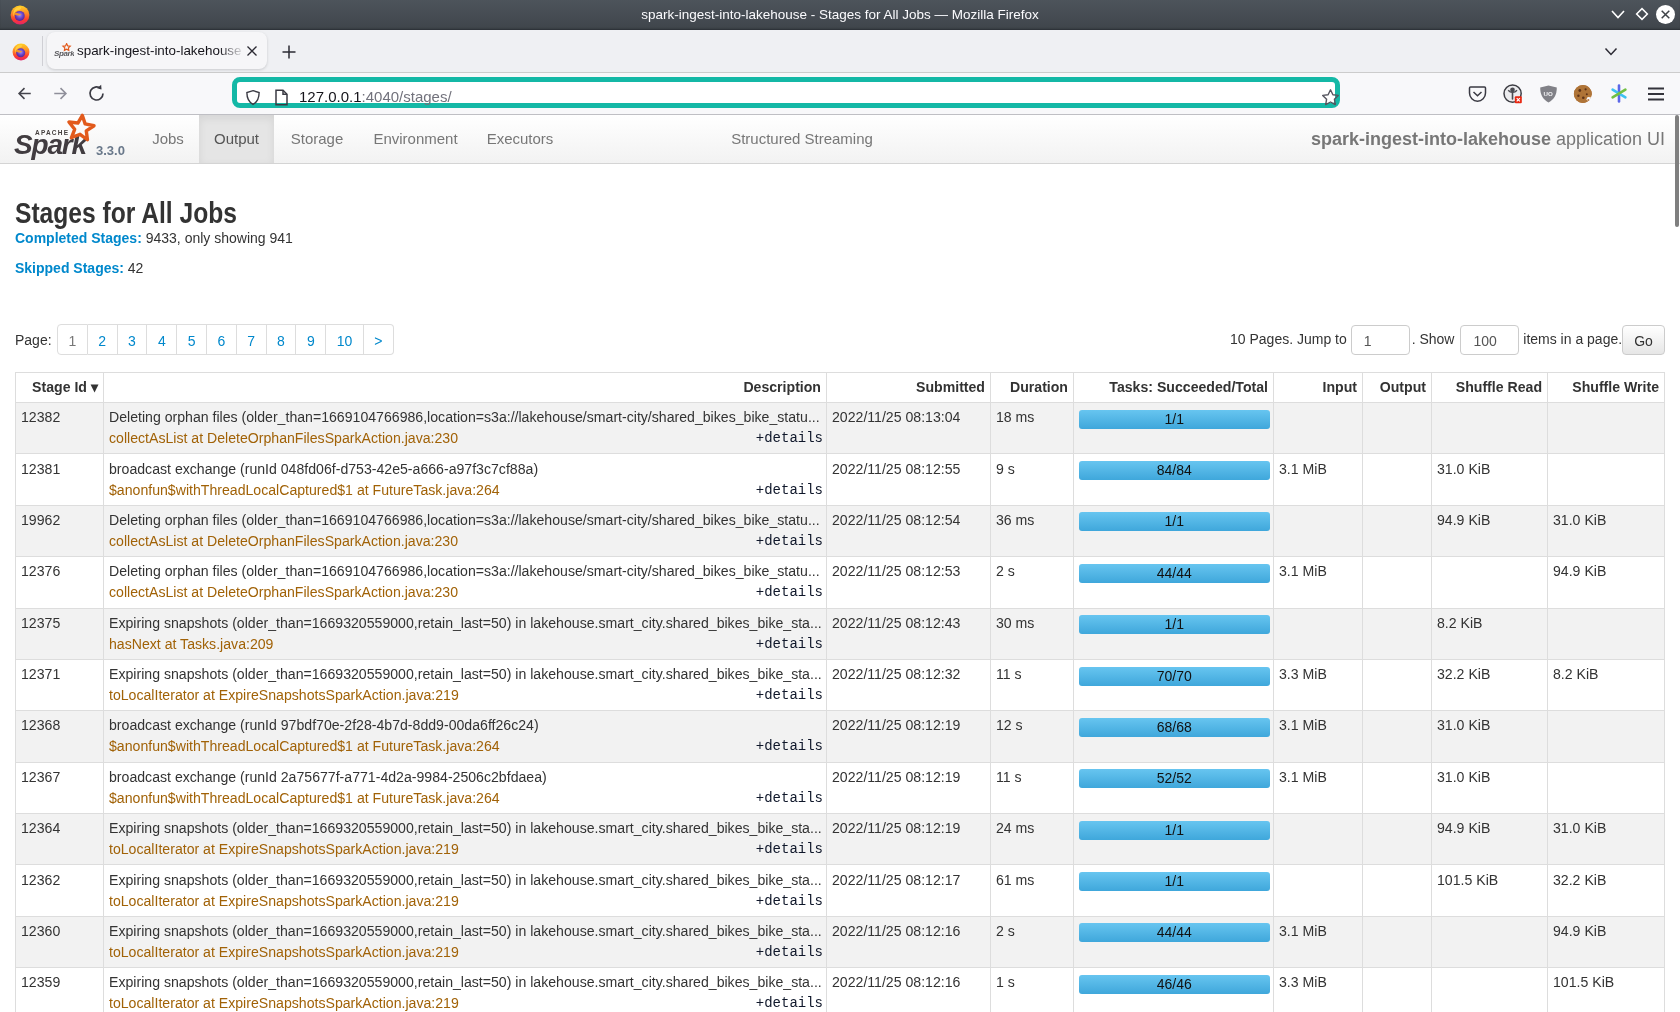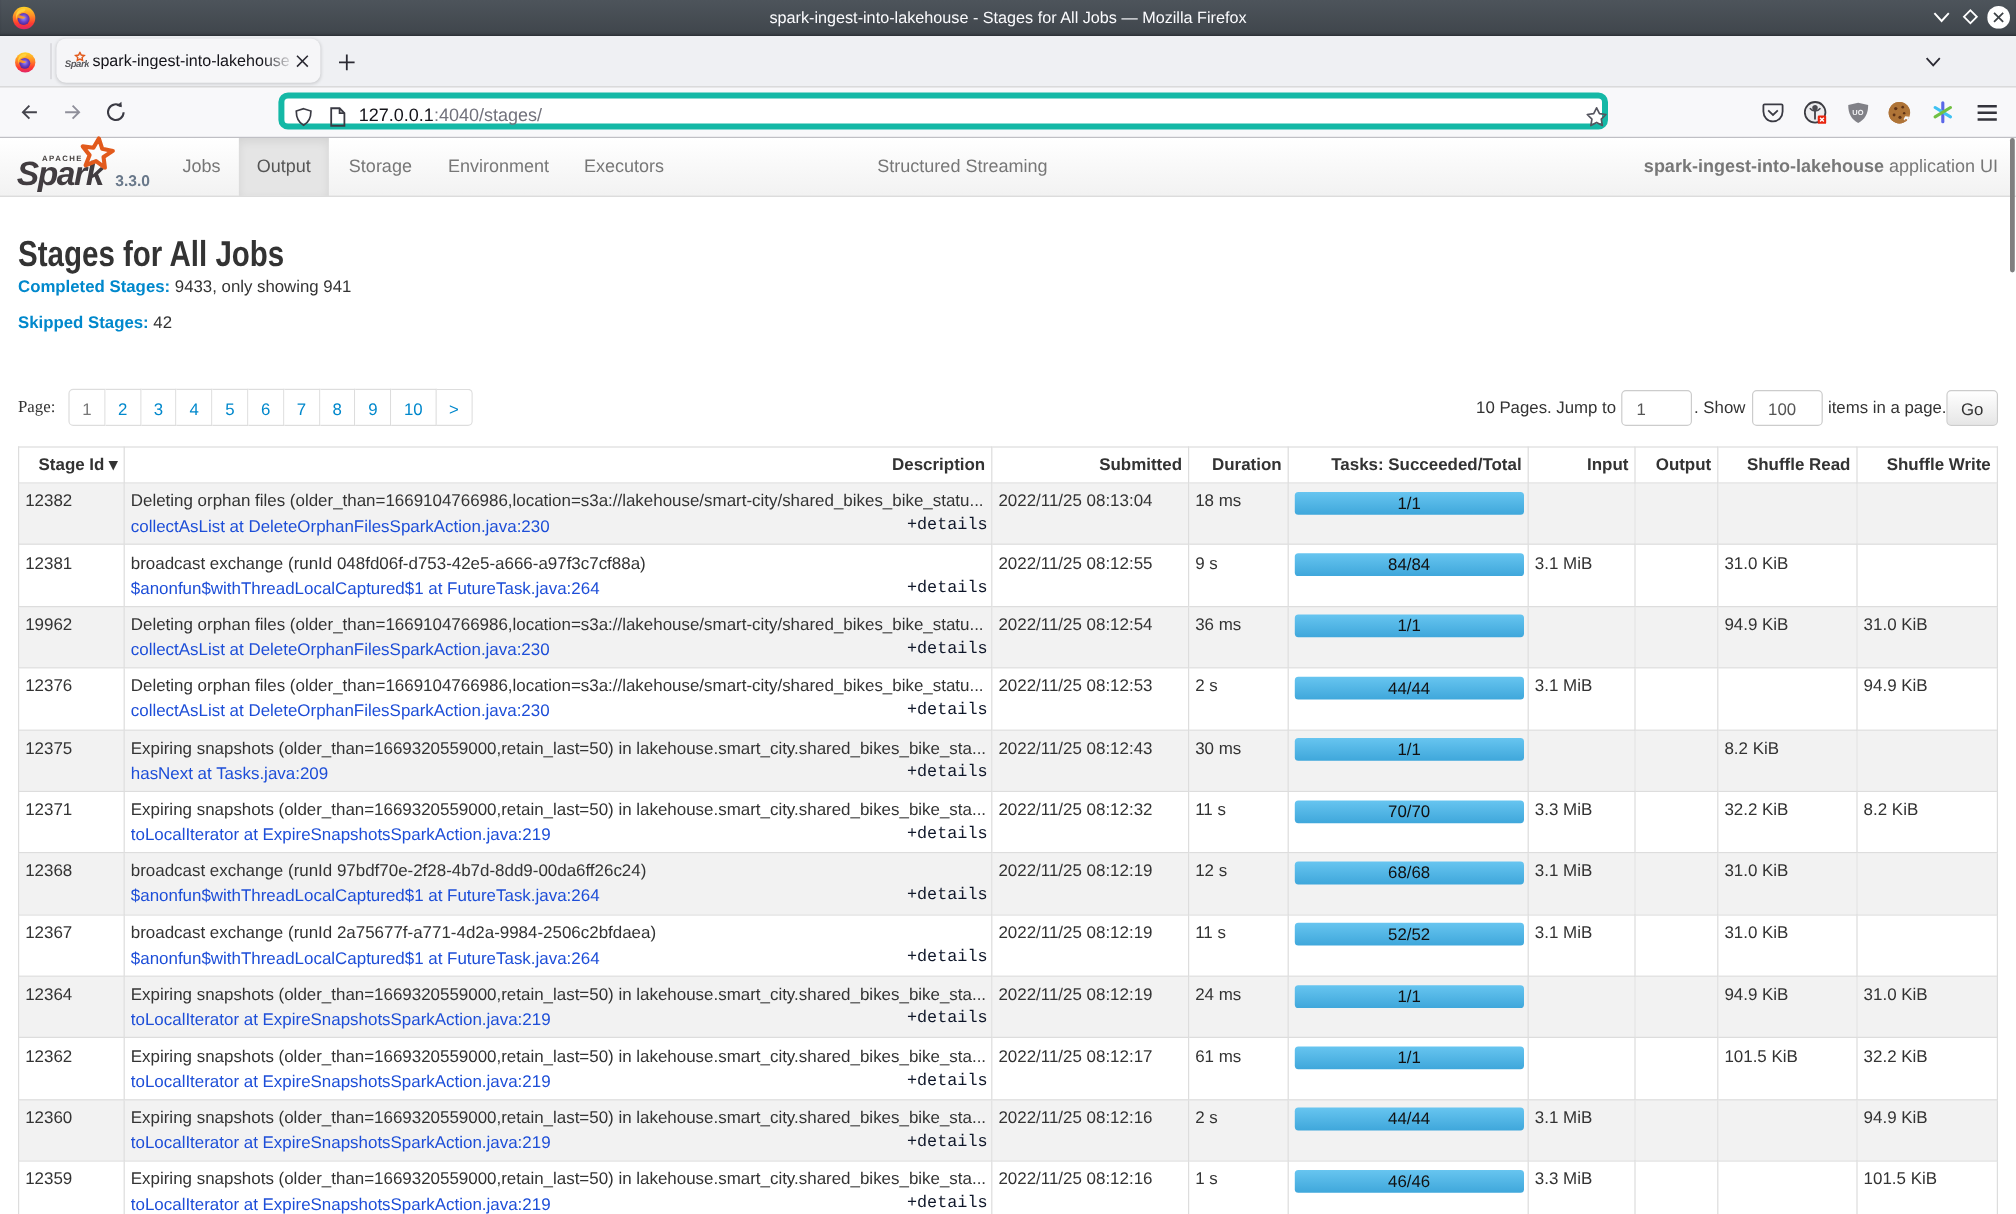--- a/index.html
+++ b/index.html
@@ -27,32 +27,32 @@
 #urlbar .utext { position:absolute; left:62px; top:0; line-height:30px; font-size:15px; color:#15141a; }
 #urlbar .utext .dim { color:#72727c; }
 
 
 #page { position:absolute; left:0; top:112px; width:1680px; height:900px; }
 #sparklogo { position:absolute; left:15px; top:0; width:125px; height:51px; }
 #navbar { position:absolute; left:0; top:3px; width:1680px; height:49px;
   background:linear-gradient(#ffffff,#f2f2f2); border-bottom:1px solid #d4d4d4; }
 .navitem { position:absolute; top:0; height:48px; font-size:15px; color:#777; line-height:48px; text-align:center; }
 .navitem.active { background:#e5e5e5; color:#555; box-shadow:inset 0 3px 8px rgba(0,0,0,.08); }
-#apptitle { position:absolute; right:15px; top:0; height:48px; line-height:48px; font-size:15px; color:#777; }
+#apptitle { position:absolute; right:15px; top:0; height:48px; line-height:48px; font-size:18px; color:#777; }
 #apptitle b { font-weight:bold; }
 
 h3#pgtitle { position:absolute; left:15px; top:83.5px; font-size:30px; line-height:34px; font-weight:bold; color:#333; transform:scaleX(.82); transform-origin:0 0; white-space:nowrap; }
 .statline { position:absolute; left:15px; font-size:14px; color:#333; }
 .statline b { color:#0088cc; }
 #collhdr { position:absolute; left:15px; top:179px; font-size:19px; font-weight:bold; color:#0088cc; white-space:nowrap; }
 #collhdr .ctxt { display:inline-block; transform:scaleX(.92); transform-origin:0 50%; }
 #collhdr .arr { display:inline-block; width:0; height:0; border-left:5px solid transparent; border-right:5px solid transparent; border-top:6px solid #0088cc; margin-right:8px; vertical-align:1px; }
 
 #pagerow { position:absolute; left:15px; top:212px; width:1650px; height:31px; font-size:14px; color:#333; }
-#pglabel { position:absolute; left:0; top:8px;font-family:Liberation Serif, serif; }
+#pglabel { position:absolute; left:0; top:8px; }
 ul.pagination { position:absolute; left:42px; top:0; list-style:none; display:flex; }
 ul.pagination li { border:1px solid #ddd; border-left:none; background:#fff; }
 ul.pagination li:first-child { border-left:1px solid #ddd; border-radius:4px 0 0 4px; }
 ul.pagination li:last-child { border-radius:0 4px 4px 0; }
 ul.pagination li a { display:block; padding:7px 10.5px 3px; font-size:14px; color:#0088cc; text-decoration:none; line-height:19px; }
 ul.pagination li.cur a { color:#777; }
 #jump { position:absolute; right:0; top:0; height:31px; }
 #jump span { line-height:31px; }
 .jinput { display:inline-block; width:59px; height:30px; border:1px solid #ccc; border-radius:4px;
   font-size:14px; color:#555; padding:0 12px; line-height:28px; background:#fff; vertical-align:middle; }
@@ -60,21 +60,21 @@
   border:1px solid #ccc; border-radius:4px; text-align:center; line-height:28px; font-size:14px; color:#333; vertical-align:middle; }
 
 
 #stagetable { position:absolute; left:15px; top:260px; width:1650px; border-collapse:collapse;
   table-layout:fixed; font-size:14.12px; color:#333; }
 #stagetable th, #stagetable td { border:1px solid #ddd; padding:4.2px 5px; vertical-align:top;
   line-height:21px; overflow:hidden; }
 #stagetable th { font-weight:bold; text-align:right; padding:4px 5px; }
 #stagetable tr.odd td { background:#f2f2f2; }
 .dsc { white-space:nowrap; overflow:hidden; }
-.lnk { color:#1d4ed8; white-space:nowrap;margin-top:31px; }
+.lnk { color:#a16207; white-space:nowrap;margin-top:31px; }
 .det { float:right; color:#0f172a; font-size:14px; margin-right:-2px;font-family:Liberation Mono, monospace; }
 .pbar { margin-top:2.5px; margin-right:-1.5px; height:19px; border-radius:3px; text-align:center; font-size:14px; color:#111;
   line-height:19px; background:linear-gradient(#67c5f0,#3fa7db); }
 
 
 #scrollthumb { position:absolute; left:1675px; top:115px; width:4px; height:112px; background:#7f7f7f; border-radius:2px; }
 </style>
 </head>
 <body>
 

